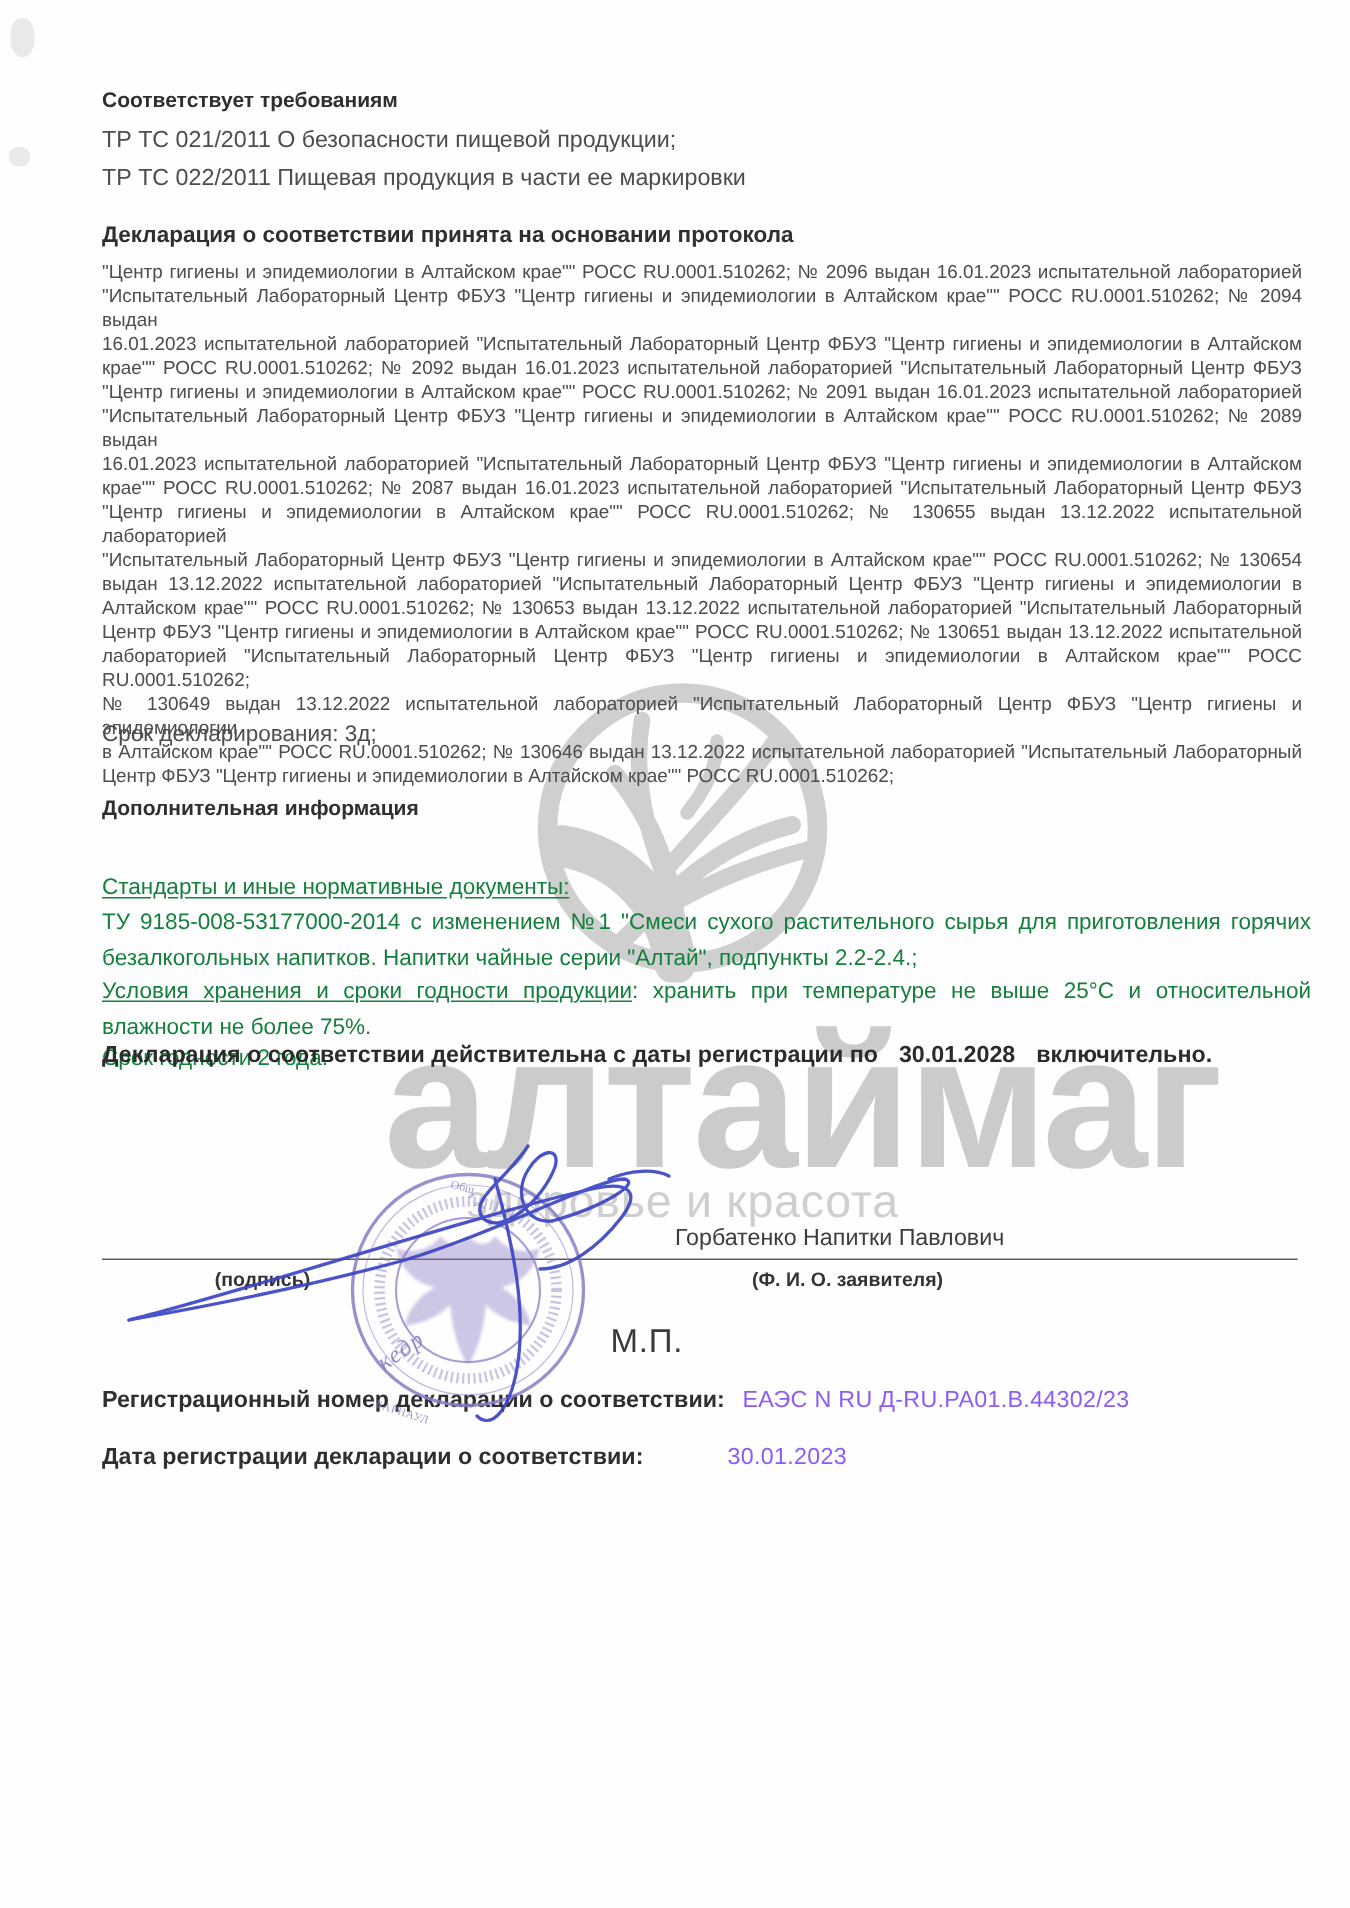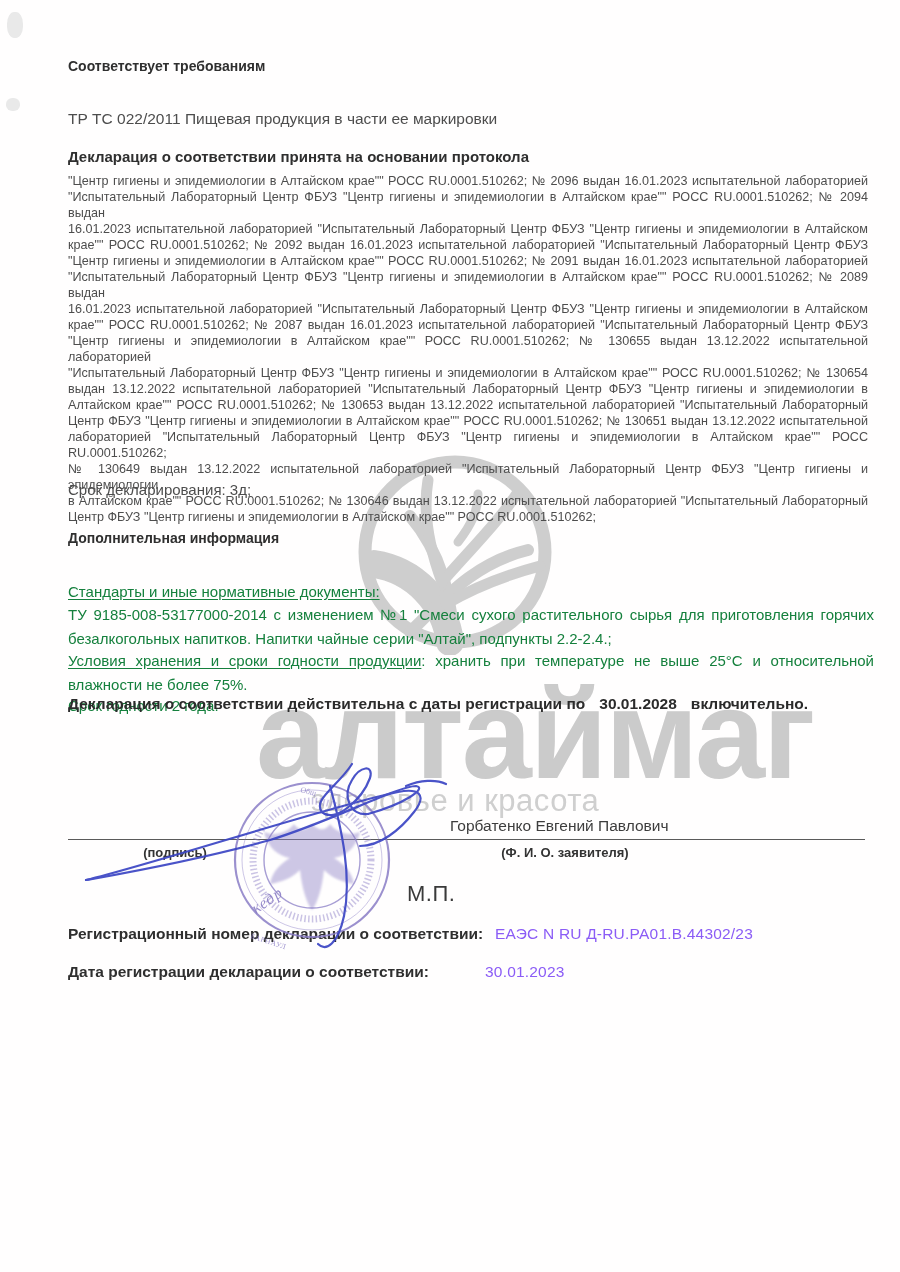--- a/index.html
+++ b/index.html
@@ -50,20 +50,21 @@
         <path d="M97,151 C131,131 161,121 191,113" stroke-width="11"></path>
         <path d="M93,129 C81,97 73,63 79,27" stroke-width="11"></path>
         <path d="M109,89 C123,71 129,57 129,41" stroke-width="9"></path>
       </g>
     </svg>
   </div>
   <div class="abs wm brand" style="left:224px;top:672px;margin-left:32px;">алтаймаг</div>
   <div class="abs wm tagline" style="left:311px;top:783px;">здоровье и красота</div>
 
   <div class="abs content h-bold" style="left:68px;top:58px;">Соответствует требованиям</div>
+  <div class="abs content body-txt" style="left:68px;top:85px;">ТР ТС 021/2011 О безопасности пищевой продукции;</div>
   <div class="abs content body-txt" style="left:68px;top:110px;">ТР ТС 022/2011 Пищевая продукция в части ее маркировки</div>
 
   <div class="abs content h-bold" style="left:68px;top:148px;font-size:15px;">Декларация о соответствии принята на основании протокола</div>
 
   <div class="abs content proto" style="left:68px;top:173px;">
     <div class="jl">"Центр гигиены и эпидемиологии в Алтайском крае"" РОСС RU.0001.510262; № 2096 выдан 16.01.2023  испытательной лабораторией</div>
     <div class="jl">"Испытательный Лабораторный Центр ФБУЗ "Центр гигиены и эпидемиологии в Алтайском крае"" РОСС RU.0001.510262; № 2094 выдан</div>
     <div class="jl">16.01.2023  испытательной лабораторией "Испытательный Лабораторный Центр ФБУЗ "Центр гигиены и эпидемиологии в Алтайском</div>
     <div class="jl">крае"" РОСС RU.0001.510262; № 2092 выдан 16.01.2023  испытательной лабораторией "Испытательный Лабораторный Центр ФБУЗ</div>
     <div class="jl">"Центр гигиены и эпидемиологии в Алтайском крае"" РОСС RU.0001.510262; № 2091 выдан 16.01.2023  испытательной лабораторией</div>
@@ -88,21 +89,21 @@
   <div class="abs content info" style="left:68px;top:576px;">ТУ 9185-008-53177000-2014 с изменением №1 "Смеси сухого растительного сырья для приготовления горячих безалкогольных напитков. Напитки чайные серии "Алтай", подпункты 2.2-2.4.;</div>
   <div class="abs content info" style="left:68px;top:622px;">
     <span class="u">Условия хранения и сроки годности продукции</span><span>: хранить при температуре не выше 25°С и относительной влажности не более 75%.</span>
   </div>
   <div class="abs content info" style="left:68px;top:667px;width:auto;">Срок годности 2 года.</div>
 
   <div class="abs content valid" style="left:68px;top:695px;">
     <span>Декларация о соответствии действительна с даты регистрации по</span><span class="date">30.01.2028</span><span>включительно.</span>
   </div>
 
-  <div class="abs content name" style="left:450px;top:817px;">Горбатенко Евгений Павлович</div>
+  <div class="abs content name" style="left:450px;top:817px;">Горбатенко Напитки Павлович</div>
   <div class="abs content rule" style="left:68px;top:839px;width:797px;"></div>
   <div class="abs content caption" style="left:110px;top:845px;width:130px;">(подпись)</div>
   <div class="abs content caption" style="left:495px;top:845px;width:140px;">(Ф. И. О. заявителя)</div>
   <div class="abs content mp" style="left:407px;top:881px;">М.П.</div>
 
   <div class="abs content reg-label" style="left:68px;top:925px;text-align:center;">Регистрационный номер декларации о соответствии:</div>
   <div class="abs content reg-value" style="left:495px;top:925px;">ЕАЭС N RU Д-RU.РА01.В.44302/23</div>
   <div class="abs content reg-label" style="left:68px;top:963px;">Дата регистрации декларации о соответствии:</div>
   <div class="abs content reg-value" style="left:485px;top:963px;">30.01.2023</div>
 

